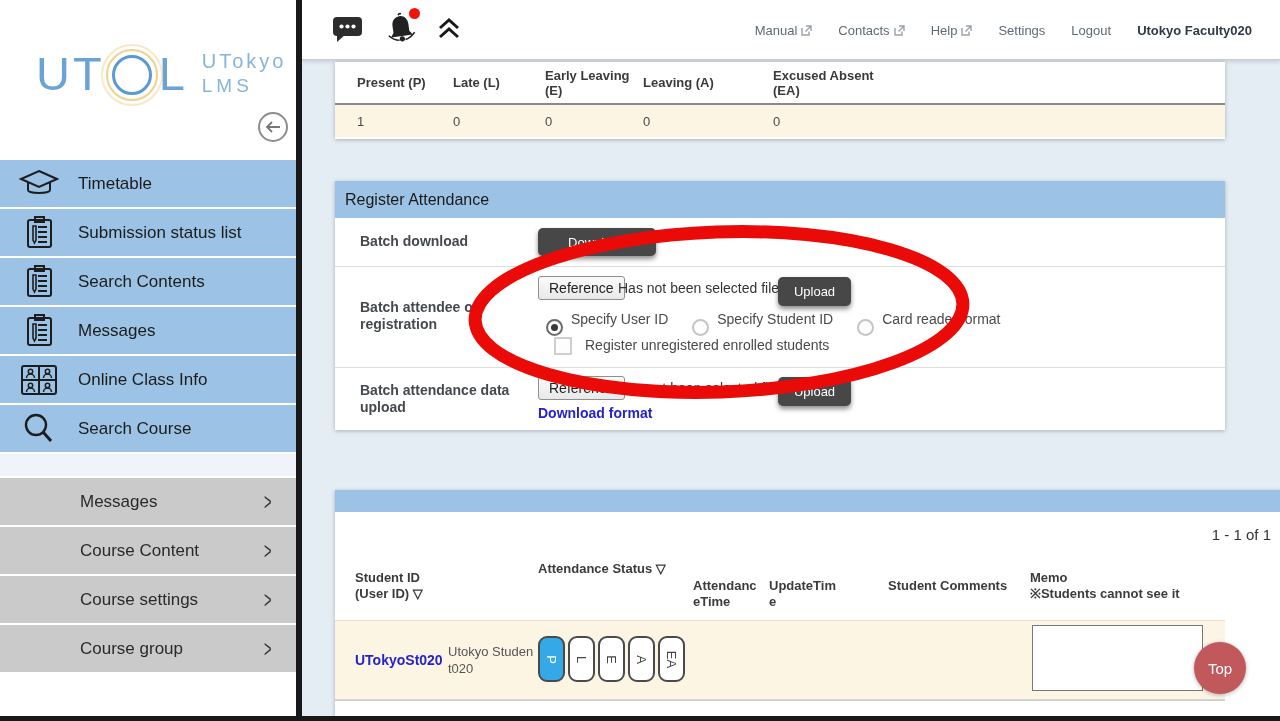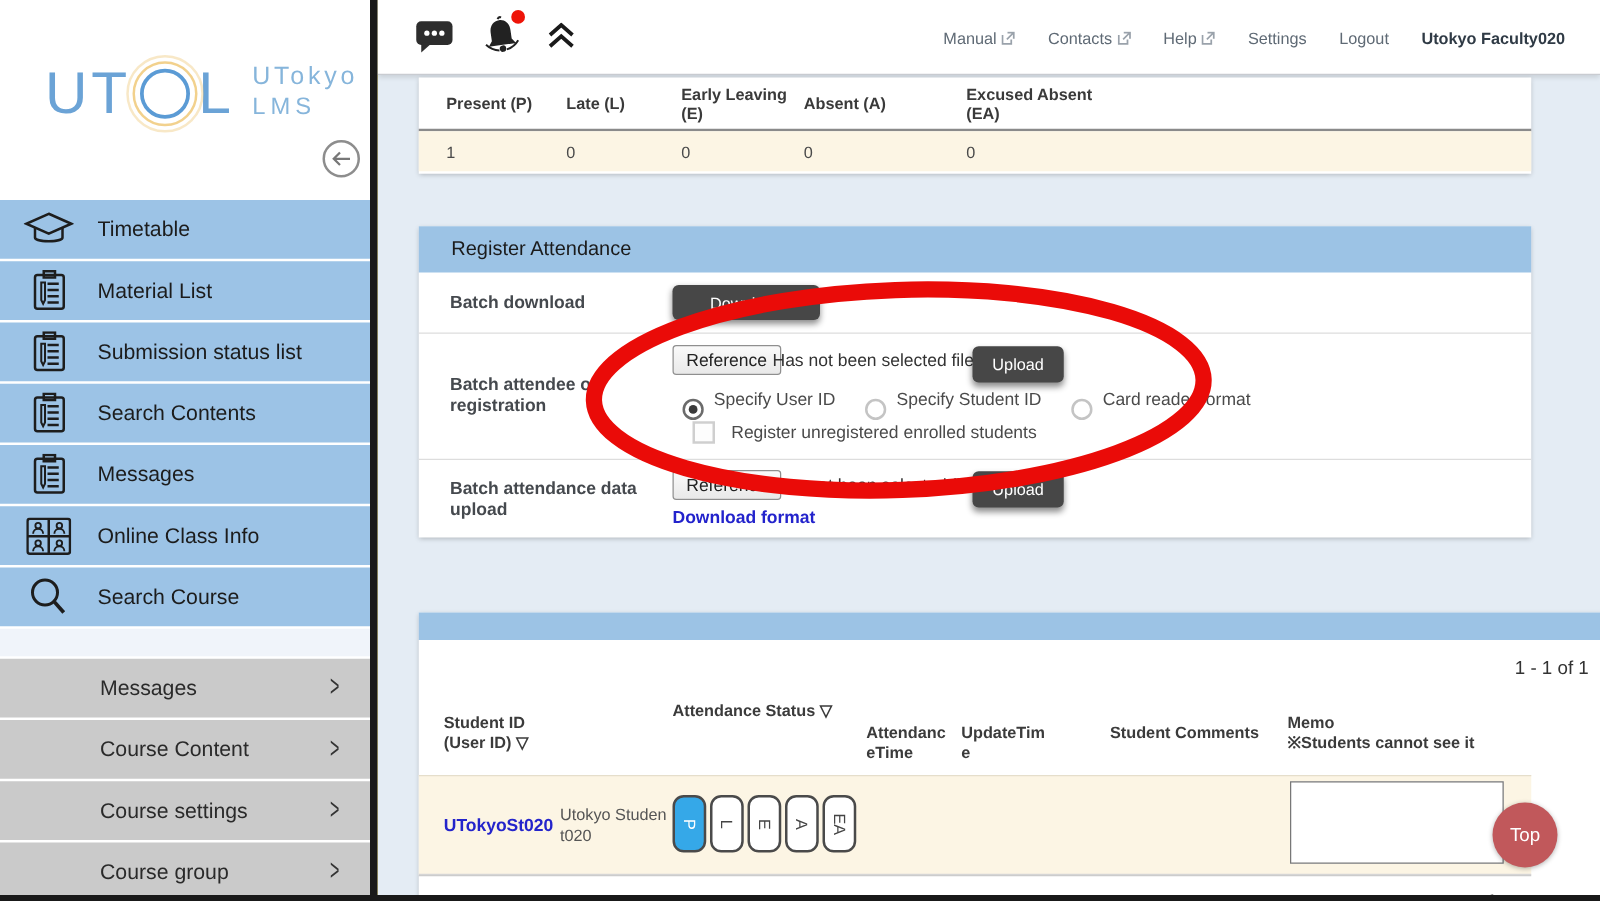--- a/index.html
+++ b/index.html
@@ -1,18 +1,18 @@
 <!DOCTYPE html>
 <html><head>
 <meta charset="utf-8">
 <style>
   * { box-sizing: border-box; margin: 0; padding: 0; }
   html,body { width:1280px; height:721px; }
   body { font-family: "Liberation Sans", sans-serif; background:#fff; }
-  .page { position:relative; width:1280px; height:721px; overflow:hidden; background:#fde047; }
+  .page { position:relative; width:1280px; height:721px; overflow:hidden; background:#84cc16; }
 
   
   .content-bg { position:absolute; left:302px; top:0; width:978px; height:721px; background:#e4ecf4; }
   .topbar { position:absolute; left:302px; top:0; width:978px; height:60px; background:#fff;
             border-bottom:1px solid #c9ccd1; box-shadow:0 2px 4px rgba(0,0,0,.12); z-index:5; }
   .sidebar-divider { position:absolute; left:296px; top:0; width:6px; height:721px; background:#191919; z-index:30; }
   .bottom-edge-bar { position:absolute; left:0; bottom:0; width:1280px; height:5px; background:#191919; z-index:40; }
 
   
   .tb-icons { position:absolute; left:30px; top:12px; display:flex; align-items:center; gap:20px; }
@@ -53,21 +53,21 @@
   
   .card-summary { left:335px; top:62px; width:890px; height:77px; }
   .sum-head { display:flex; height:43px; align-items:center; padding-left:22px; border-bottom:2px solid #8a8a8a; }
   .sum-head .c { font-size:13px; font-weight:bold; color:#3a3a3a; line-height:15px; }
   .sum-row { display:flex; height:32px; align-items:center; padding-left:22px; background:#fcf5e4; }
   .sum-row .c { font-size:13px; color:#4a4a4a; }
   .c.w1{width:96px;} .c.w2{width:92px;} .c.w3{width:98px;} .c.w4{width:97px;} .c.w5{width:140px;padding-left:33px;}
 
   
   .card-register { left:335px; top:181px; width:890px; height:249px; }
-  .blue-header { height:37px; background:#9cc3e5; display:flex; align-items:center; padding-left:26px;
+  .blue-header { height:37px; background:#9cc3e5; display:flex; align-items:center; padding-left:10px;
                  font-size:16px; color:#1b1b1b; }
   .reg-row { position:relative; border-top:1px solid #ddd; }
   .reg-row.r1 { height:48px; border-top:none; }
   .reg-row.r2 { height:101px; }
   .reg-row.r3 { height:63px; }
   .reg-label { position:absolute; left:25px; font-size:14px; font-weight:bold; color:#45494e; line-height:17px; width:150px; }
   .btn-dark { position:absolute; background:#474747; color:#fff; font-size:13px; border:none; border-radius:5px;
               box-shadow:0 3px 5px rgba(0,0,0,.45); cursor:pointer; }
   .btn-ref { position:absolute; background:linear-gradient(#fafafa,#e9e9e9); border:1px solid #8f8f8f; border-radius:3px;
              font-size:14px; color:#222; padding:2px 10px; height:24px; cursor:pointer; font-family:"Liberation Sans",sans-serif; }
@@ -204,34 +204,20 @@
     <div class="nav-item">
       <span class="nav-ico">
         <svg width="40" height="30" viewBox="0 0 40 30">
           <polygon points="20,2 38,10 20,18 2,10" fill="none" stroke="#1d1d1d" stroke-width="2"></polygon>
           <path d="M9 13 v8 c0 4 22 4 22 0 v-8" fill="none" stroke="#1d1d1d" stroke-width="2"></path>
         </svg>
       </span>
       <span class="nav-label">Timetable</span>
     </div>
 
-    <div class="nav-item">
-      <span class="nav-ico">
-        <svg width="34" height="34" viewBox="0 0 34 34">
-          <rect x="6" y="4" width="23" height="27" rx="2" fill="none" stroke="#1d1d1d" stroke-width="2"></rect>
-          <rect x="13" y="1" width="9" height="5" fill="none" stroke="#1d1d1d" stroke-width="2"></rect>
-          <line x1="16" y1="11" x2="25" y2="11" stroke="#1d1d1d" stroke-width="2"></line>
-          <line x1="16" y1="16" x2="25" y2="16" stroke="#1d1d1d" stroke-width="2"></line>
-          <line x1="16" y1="21" x2="25" y2="21" stroke="#1d1d1d" stroke-width="2"></line>
-          <line x1="16" y1="26" x2="25" y2="26" stroke="#1d1d1d" stroke-width="2"></line>
-          <path d="M11 10 L11 24 L12.5 27 L14 24 L14 10 Z" fill="none" stroke="#1d1d1d" stroke-width="1.6"></path>
-        </svg>
-      </span>
-      <span class="nav-label">Material List</span>
-    </div>
 
     <div class="nav-item">
       <span class="nav-ico">
         <svg width="34" height="34" viewBox="0 0 34 34">
           <rect x="6" y="4" width="23" height="27" rx="2" fill="none" stroke="#1d1d1d" stroke-width="2"></rect>
           <rect x="13" y="1" width="9" height="5" fill="none" stroke="#1d1d1d" stroke-width="2"></rect>
           <line x1="16" y1="11" x2="25" y2="11" stroke="#1d1d1d" stroke-width="2"></line>
           <line x1="16" y1="16" x2="25" y2="16" stroke="#1d1d1d" stroke-width="2"></line>
           <line x1="16" y1="21" x2="25" y2="21" stroke="#1d1d1d" stroke-width="2"></line>
           <line x1="16" y1="26" x2="25" y2="26" stroke="#1d1d1d" stroke-width="2"></line>
@@ -320,21 +306,21 @@
     </div>
   </div>
 
   <div class="sidebar-divider"></div>
 
   <div class="card card-summary">
     <div class="sum-head">
       <span class="c w1">Present (P)</span>
       <span class="c w2">Late (L)</span>
       <span class="c w3">Early Leaving (E)</span>
-      <span class="c w4">Absent (A)</span>
+      <span class="c w4">Leaving (A)</span>
       <span class="c w5">Excused Absent (EA)</span>
     </div>
     <div class="sum-row">
       <span class="c w1">1</span>
       <span class="c w2">0</span>
       <span class="c w3">0</span>
       <span class="c w4">0</span>
       <span class="c w5">0</span>
     </div>
   </div>

